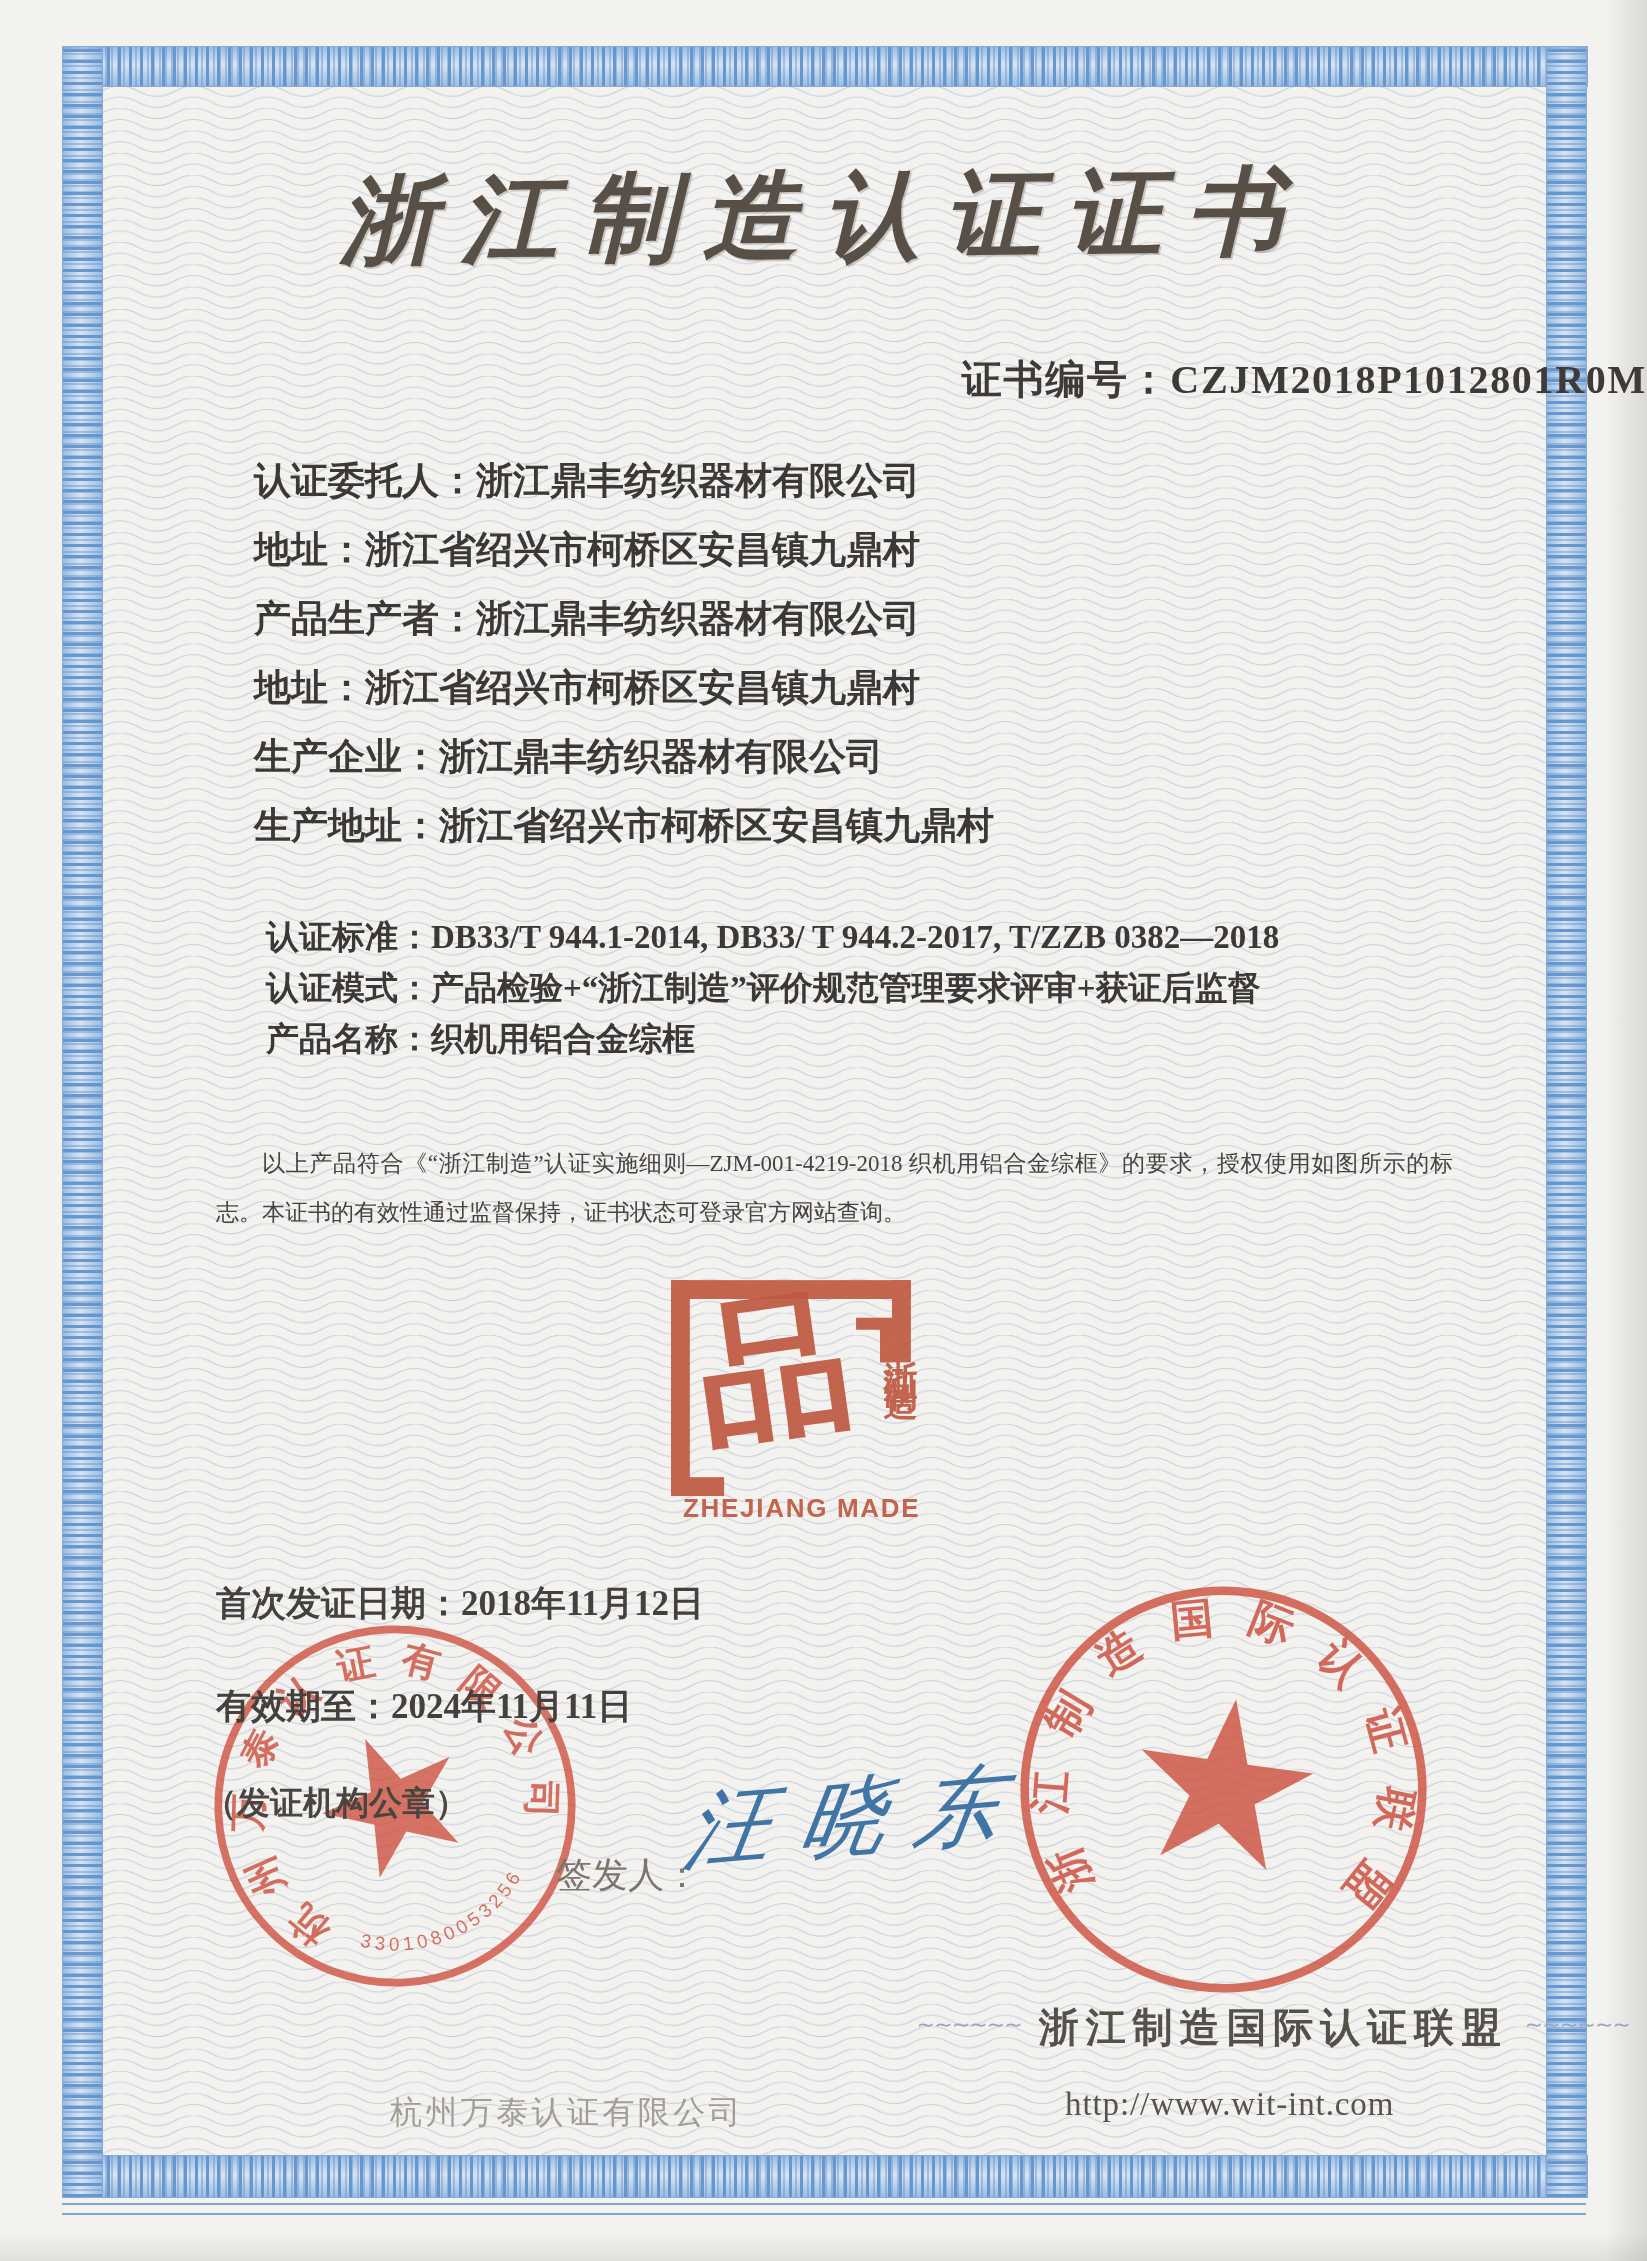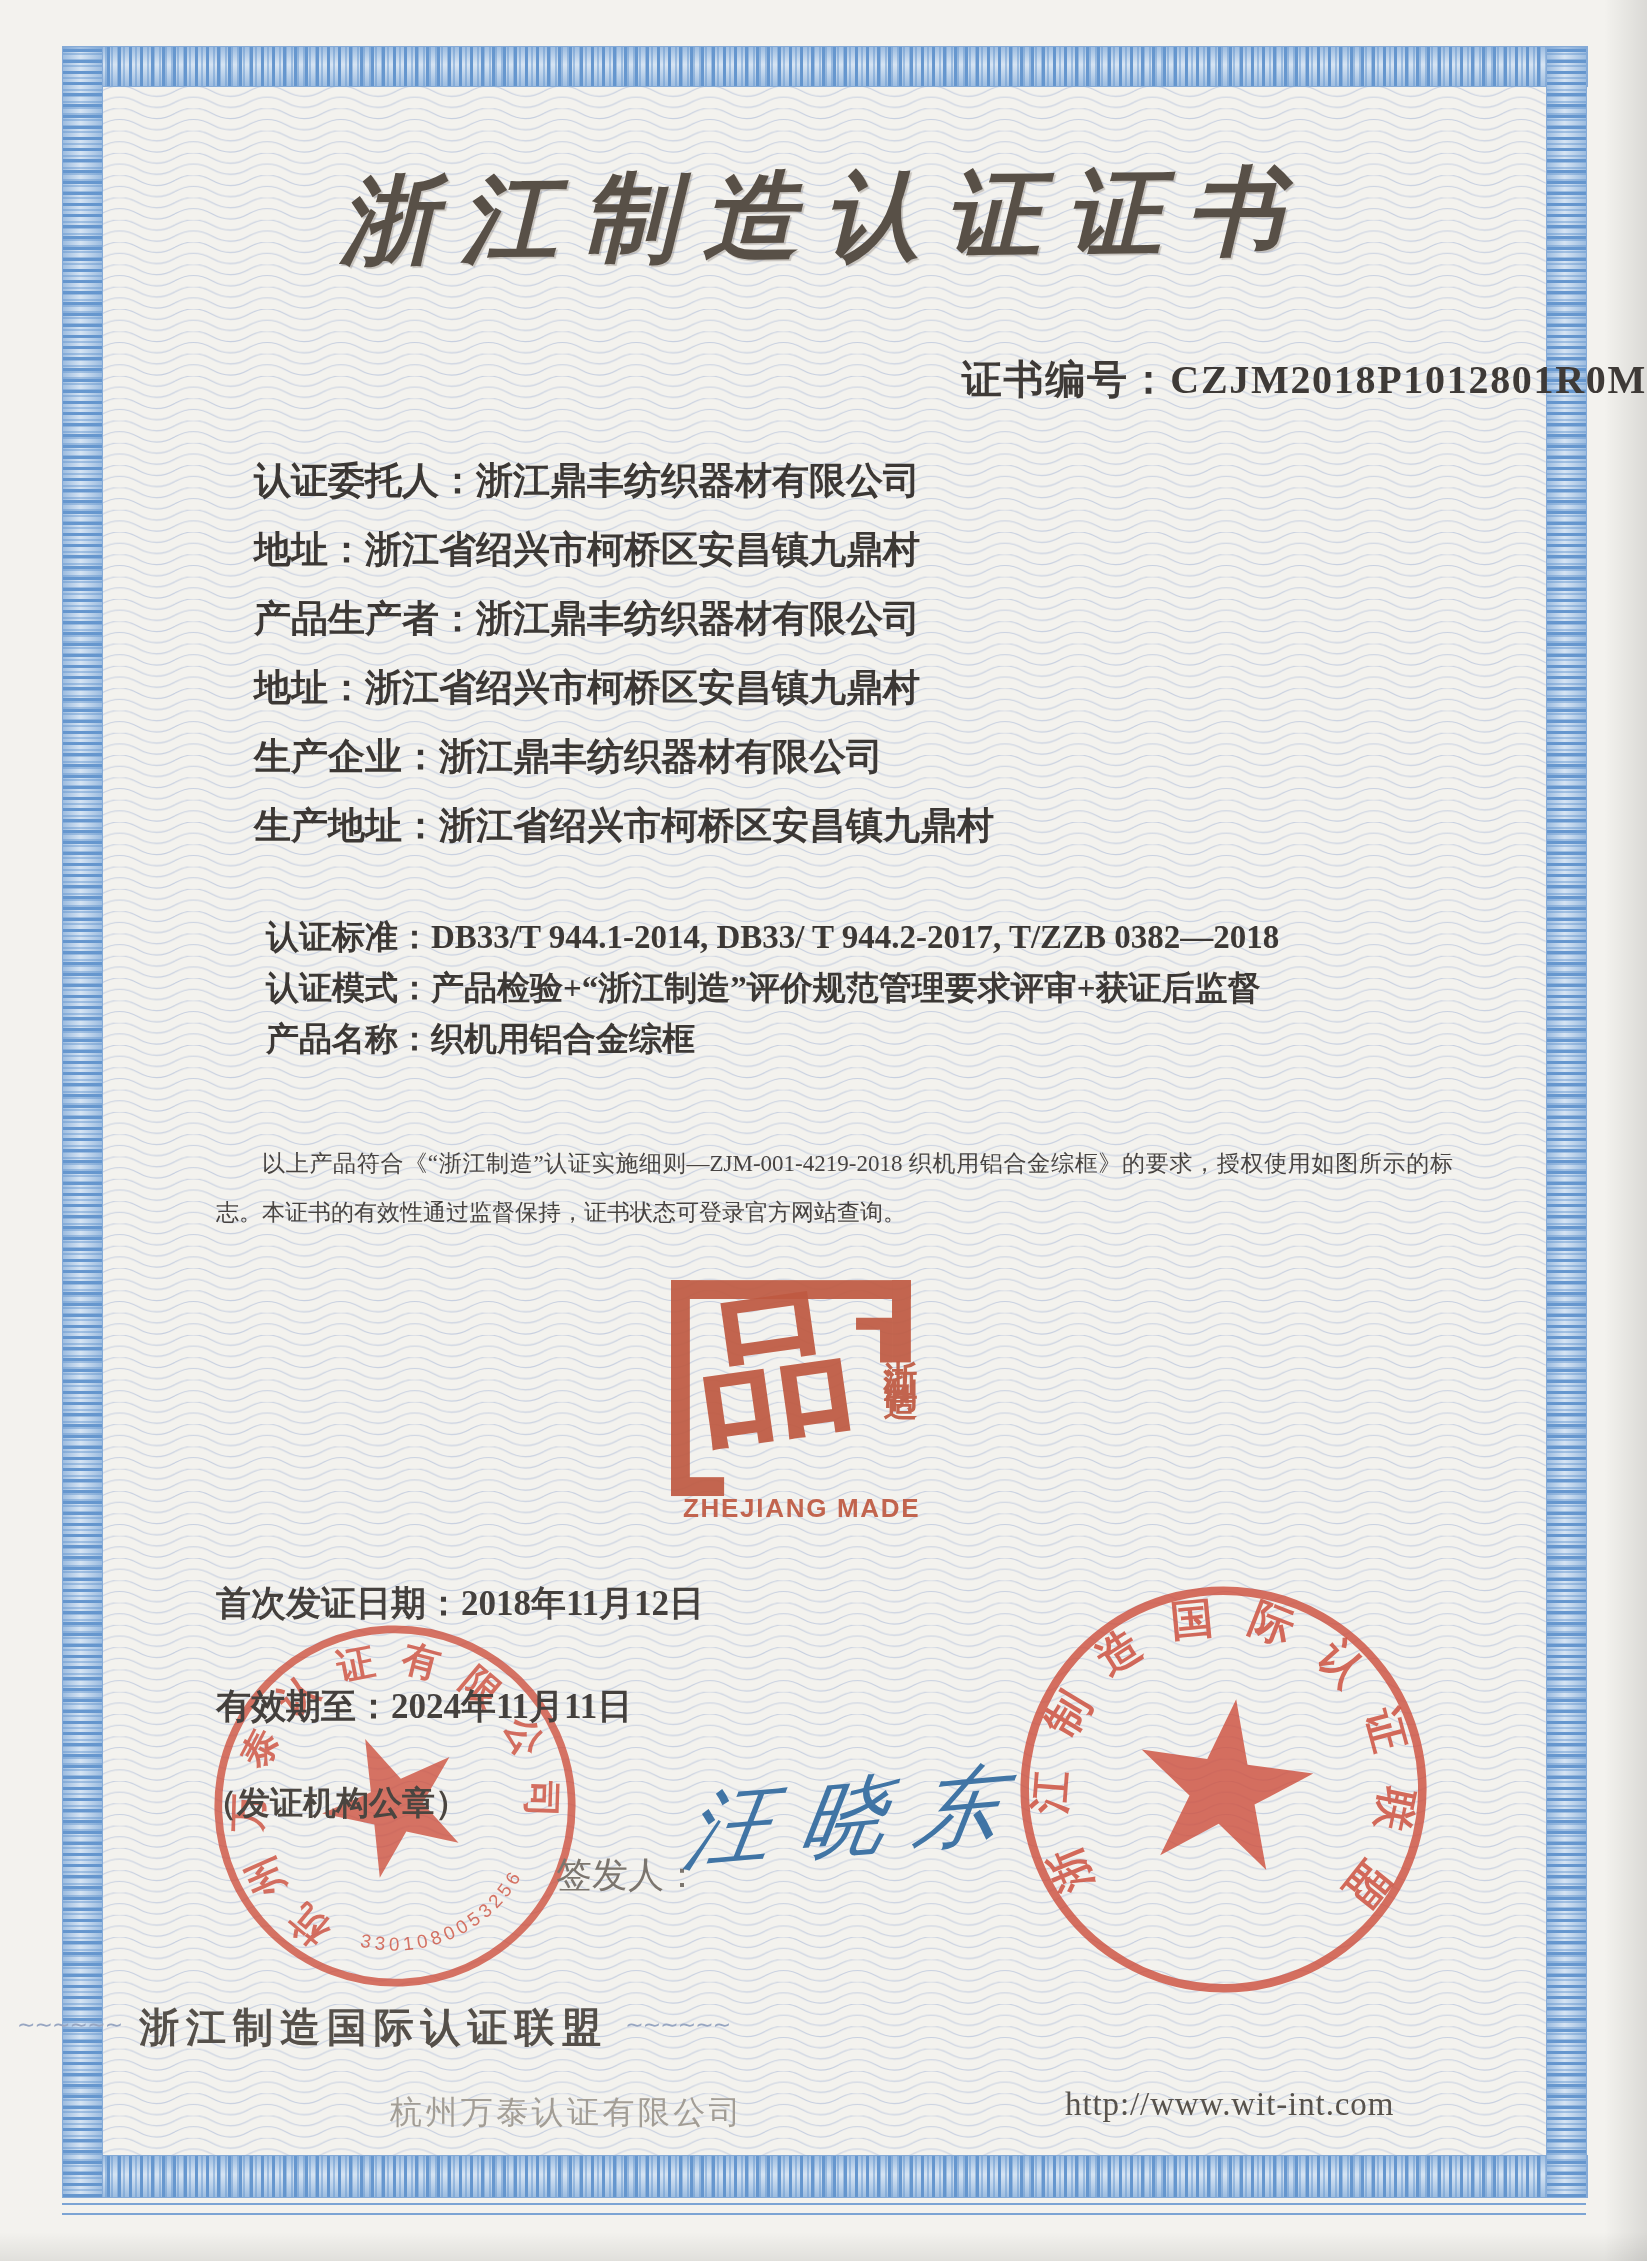--- a/index.html
+++ b/index.html
@@ -70,21 +70,21 @@
   .valid-until{left:216px;top:1683px;font-size:35px;font-weight:700;color:#44403d;}
   .seal-note{left:204px;top:1765px;font-size:33px;color:#4a4540;font-weight:700;margin-top:16px;}
   .signer{left:556px;top:1851px;font-size:36px;color:#7b756e;}
   .signature{left:686px;top:1759px;font-size:86px;color:#2e689e;font-style:italic;
     letter-spacing:29px;transform:rotate(-5deg) skewX(-14deg);opacity:.9;z-index:4;}
 
   .seal{z-index:2;}
   .seal-left{left:202px;top:1613px;width:386px;height:386px;transform:rotate(-24deg);}
   .seal-right{left:1011px;top:1577px;width:425px;height:425px;transform:rotate(8deg);}
 
-  .alliance{left:0;right:10px;top:2000px;text-align:left;font-size:40px;font-weight:700;
+  .alliance{left:0;right:0;top:2000px;text-align:right;font-size:40px;font-weight:700;
     color:#55504a;letter-spacing:6.9px;}
   .alliance .orn{font-size:22px;color:#97a6c2;letter-spacing:-0.9px;font-weight:400;
     position:relative;top:-8.6px;padding:0 17px;font-family:"DejaVu Sans",sans-serif;}
 
   .footer-company{left:390px;top:2091px;font-size:32px;color:#a29d95;letter-spacing:3.4px;}
   .footer-url{left:1065px;top:2086px;font-size:33px;color:#57524c;letter-spacing:0.9px;}
 </style>
 </head>
 <body>
 

